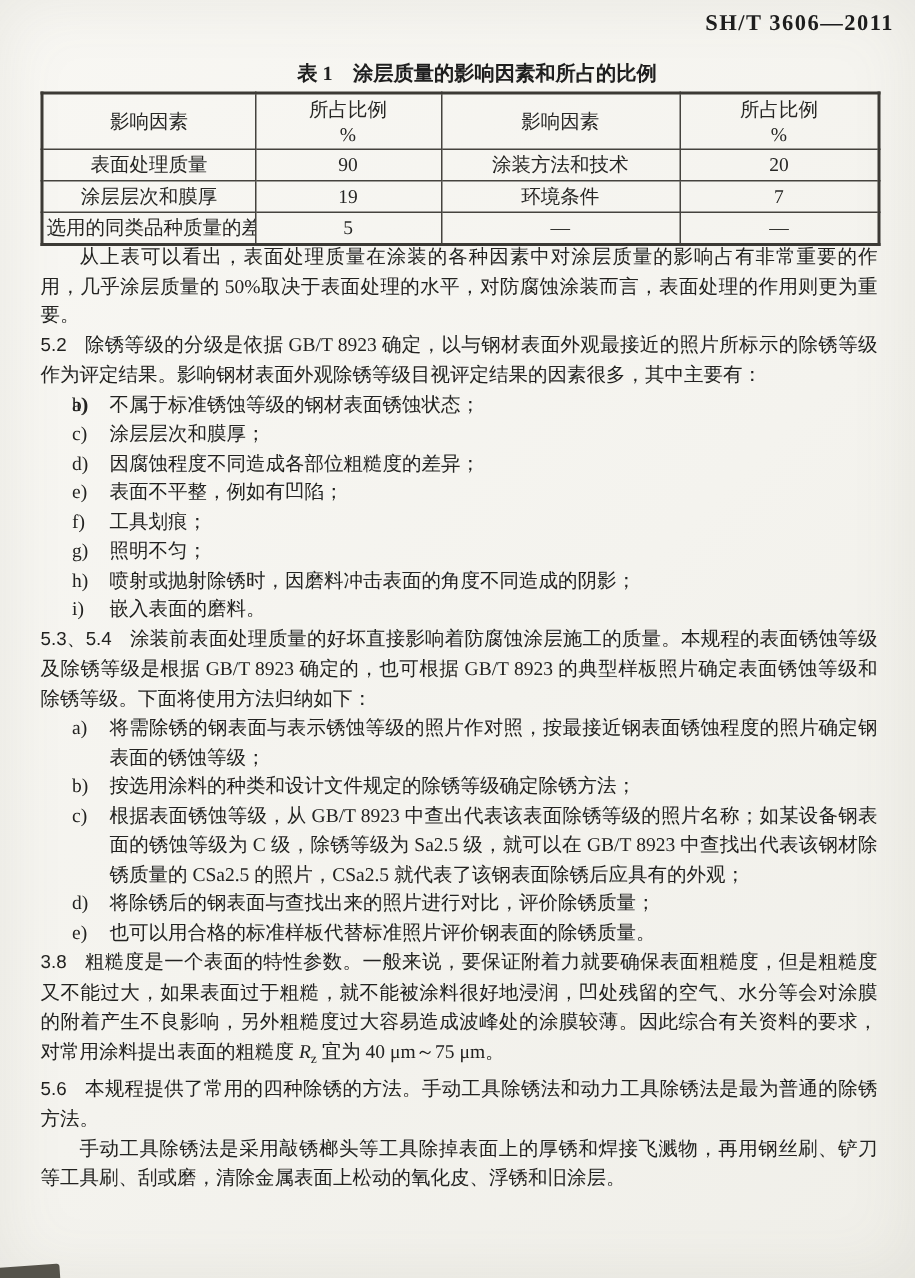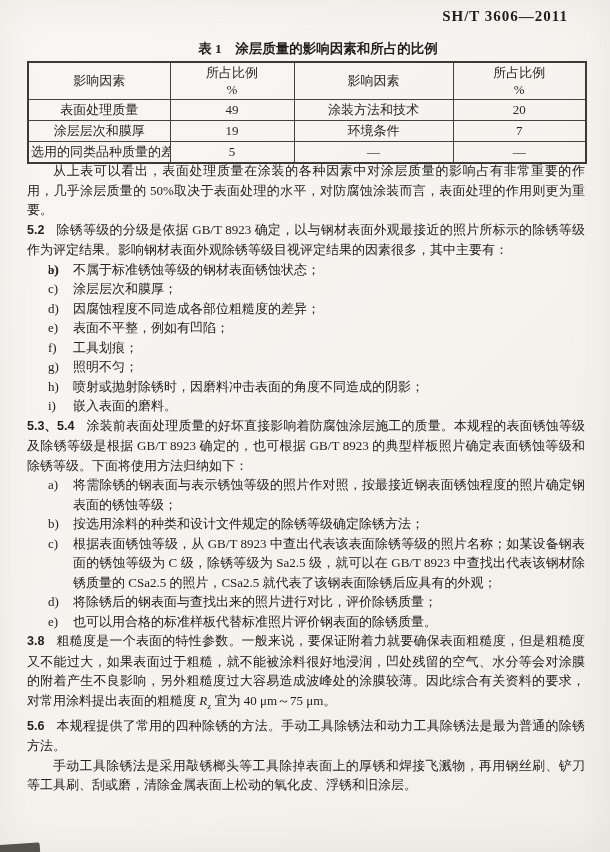--- a/index.html
+++ b/index.html
@@ -10,21 +10,21 @@
   }
   .page {
     position:relative;
     width:610px; height:852px;
     background:linear-gradient(135deg,#f8f7f3 0%,#f4f3ee 55%,#f0efe9 100%);
     color:#242424;
     overflow:hidden;
     box-shadow:inset 0 0 45px rgba(110,105,90,0.10);
   }
   .doc-code {
-    position:absolute; top:8px; right:42px;
+    position:absolute; top:8px; right:14px;
     font-size:15px; font-weight:bold; letter-spacing:1px; color:#1d1d1d;
   }
   .table-caption {
     position:absolute; top:40px; left:13px; width:100%;
     text-align:center; font-size:13.5px; font-weight:bold; color:#1f1f1f;
   }
   table.t1 {
     position:absolute; top:61px; left:27px; width:558px;
     border-collapse:collapse; table-layout:fixed;
     font-size:13px; color:#262624;
@@ -39,21 +39,21 @@
   table.t1 th { height:37px; line-height:17px; }
   table.t1 td { height:20px; line-height:20px;margin-left:44px; }
   .content {
     position:absolute; top:161px; left:27px; width:558px;
     font-size:13px; line-height:19.5px;
     text-align:justify; color:#222220;
   }
   .content p { margin:0; }
   p.indent { text-indent:2em; }
   .sec-num {
-    font-weight:bold;
+    font-weight:normal;
     font-family:"Liberation Sans","DejaVu Sans",sans-serif;
     font-size:12.5px;
     margin-right:12px;
   }
   .li { position:relative; padding-left:46px; }
   .li-marker { position:absolute; left:21px; top:0; }
   i.rz { font-style:italic; }
   sub.rz-sub { font-size:9px; }
   .corner-smudge {
     position:absolute; left:-8px; bottom:-5px;
@@ -88,21 +88,21 @@
         <div>%</div>
       </th>
       <th>影响因素</th>
       <th>
         <div>所占比例</div>
         <div>%</div>
       </th>
     </tr>
     <tr>
       <td>表面处理质量</td>
-      <td>49</td>
+      <td>90</td>
       <td>涂装方法和技术</td>
       <td>20</td>
     </tr>
     <tr>
       <td>涂层层次和膜厚</td>
       <td>19</td>
       <td>环境条件</td>
       <td>7</td>
     </tr>
     <tr>

